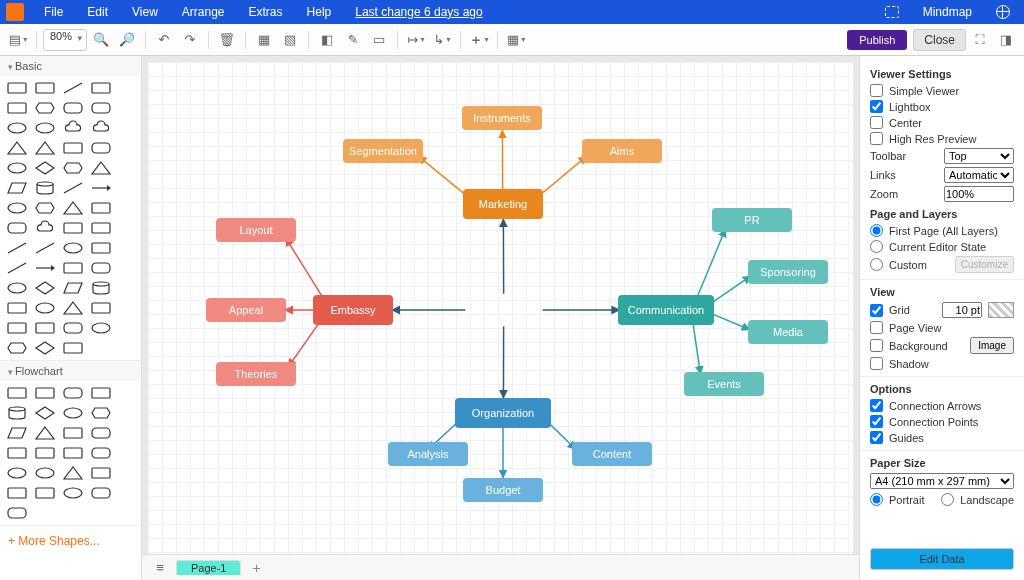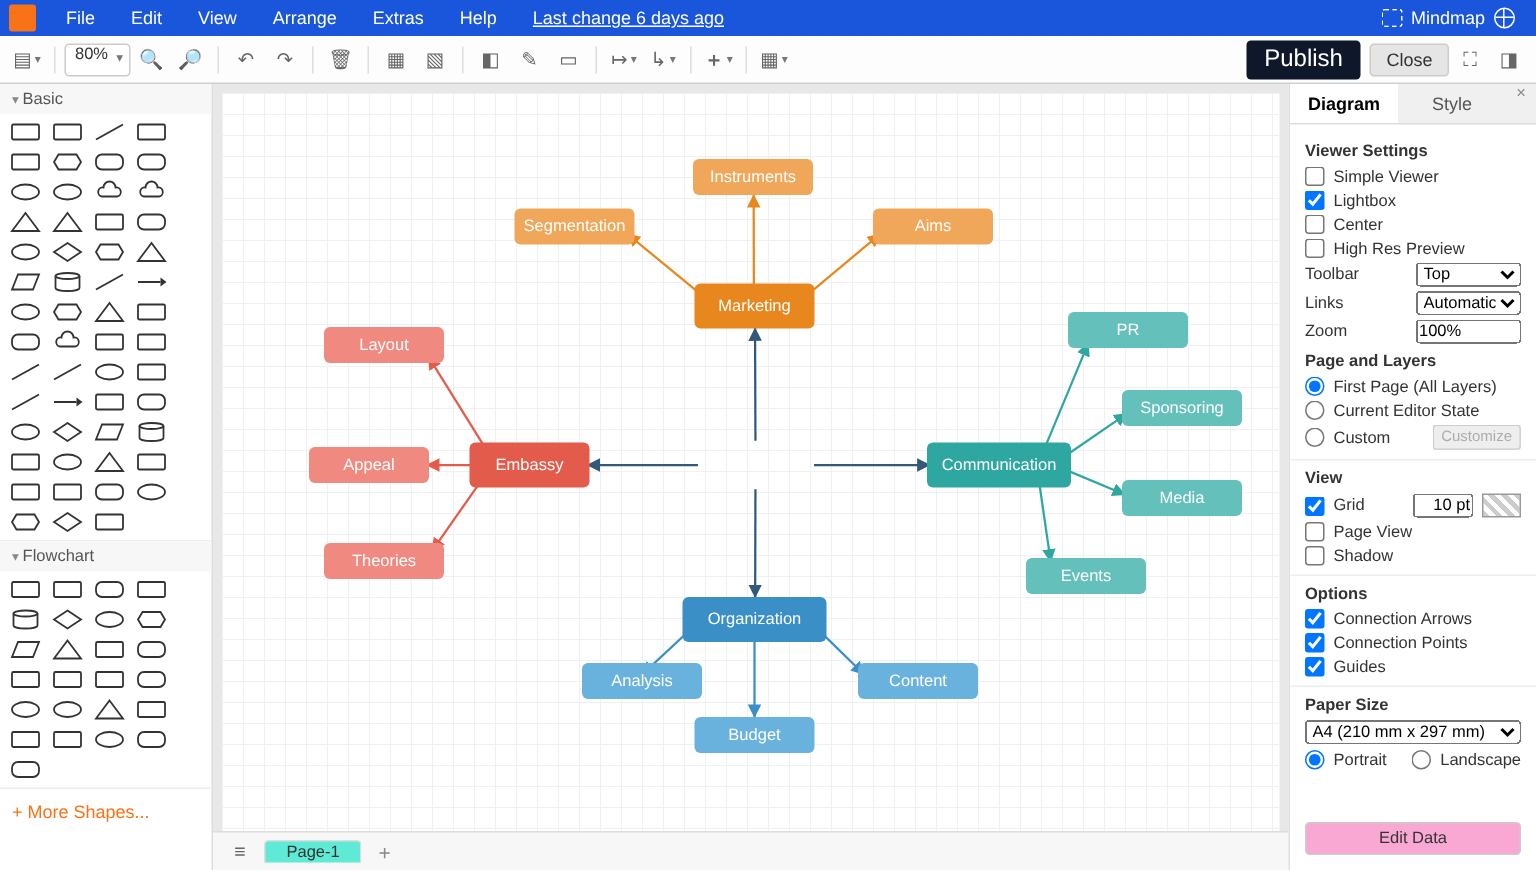--- a/index.html
+++ b/index.html
@@ -5,34 +5,34 @@
 * { box-sizing: border-box; margin: 0; padding: 0; }
 body { font-family: -apple-system, BlinkMacSystemFont, "Segoe UI", Arial, sans-serif; font-size: 12px; color: #333; overflow: hidden; }
 #app { width: 1024px; height: 580px; display: flex; flex-direction: column; background: #fff; }
 
 
 .menubar { height: 24px; background: #1a56db; color: #fff; display: flex; align-items: center; padding: 0 6px; gap: 4px; }
 .menubar .logo { width: 18px; height: 18px; background: #f97316; border-radius: 2px; margin-right: 6px; }
 .menubar .menu-item { padding: 0 10px; line-height: 24px; cursor: pointer; font-size: 12px; }
 .menubar .last-change { text-decoration: underline; padding: 0 10px; cursor: pointer; }
 .menubar .spacer { flex: 1; }
-.menubar .title-right { padding: 0 8px; display:flex; align-items:center; gap:6px;}
+.menubar .title-right { padding: 0 8px; display:flex; align-items:center; gap:24px;}
 .globe-icon { width:14px; height:14px; border:1.5px solid #fff; border-radius:50%; position:relative; }
 .globe-icon::before { content:""; position:absolute; left:0; right:0; top:5px; border-top:1px solid #fff; }
 .globe-icon::after { content:""; position:absolute; top:0; bottom:0; left:5px; border-left:1px solid #fff; }
 .dashed-box { width:14px; height:12px; border:1.5px dashed #fff; border-radius:2px; }
 
 
 .toolbar { height: 32px; background: #fdfdfd; border-bottom: 1px solid #d0d0d0; display: flex; align-items: center; padding: 0 6px; gap: 2px; }
 .tool-btn { width: 24px; height: 24px; display: flex; align-items: center; justify-content: center; color: #555; cursor: pointer; border-radius: 3px; position:relative;}
 .tool-sep { width: 1px; height: 18px; background: #ddd; margin: 0 4px; }
 .zoom-sel { height: 22px; font-size: 11px; border:1px solid #ccc; border-radius:3px; padding:0 14px 0 6px; background:#fff; cursor:pointer; position:relative;}
 .zoom-sel::after{content:"▾"; position:absolute; right:4px; top:3px; font-size:9px; color:#777;}
 .caret-down::after{content:"▾"; font-size:8px; color:#777; margin-left:2px;}
-.publish-btn { background: #0f172a; color: #fff; border: none; padding: 4px 12px; border-radius: 3px; font-size: 16px; cursor: pointer; margin-left: auto; }
+.publish-btn { background: #4c1d95; color: #fff; border: none; padding: 4px 12px; border-radius: 3px; font-size: 11px; cursor: pointer; margin-left: auto; }
 .close-btn { background: #e5e5e5; color: #333; border: 1px solid #ccc; padding: 3px 10px; border-radius: 3px; font-size: 12px; cursor: pointer; margin-left: 4px; }
 .mini-icon{font-size:13px; color:#666;}
 
 
 .main { flex: 1; display: flex; overflow: hidden; }
 .sidebar-left { width: 142px; background: #fff; border-right: 1px solid #ddd; overflow-y: auto; }
 .sb-section { border-bottom: 1px solid #eee; }
 .sb-header { padding: 4px 8px; font-size: 11px; color: #555; background: #f7f7f7; cursor: pointer; }
 .sb-header::before { content: "▾ "; font-size: 9px; color: #888; }
 .shape-grid { display: flex; flex-wrap: wrap; padding: 4px 6px; gap: 4px 6px; }
@@ -58,21 +58,21 @@
 .rp-tab { flex: 1; padding: 6px 0; text-align: center; cursor: pointer; font-size:12px; color:#555; }
 .rp-tab.active { font-weight: 600; background: #fff; color:#000;}
 .rp-tab:not(.active){ background:#f0f0f0;}
 .rp-close { width: 20px; text-align: center; cursor: pointer; background:#f0f0f0; color:#888;}
 .rp-body { flex: 1; overflow-y: auto; padding: 6px 10px; }
 .rp-heading { font-weight: 600; margin: 6px 0 4px; color:#333; }
 .rp-row { display: flex; align-items: center; gap: 6px; margin: 3px 0; }
 .rp-row label { flex: 1; }
 .rp-row select, .rp-row input[type=text]{ width: 70px; font-size:11px; }
 .rp-sep { border-top: 1px solid #eee; margin: 6px -10px; }
-.edit-data { margin: 6px 10px 10px; padding: 4px; border:1px solid #ccc; background:#f9a8d4; cursor:pointer; text-align:center; border-radius:3px;}
+.edit-data { margin: 6px 10px 10px; padding: 4px; border:1px solid #ccc; background:#0ea5e9; cursor:pointer; text-align:center; border-radius:3px;}
 input[type=checkbox],input[type=radio]{margin:0;}
 .swatch{width:26px;height:16px;border:1px solid #999;background:repeating-linear-gradient(45deg,#ccc 0 3px,#fff 3px 6px);}
 </style>
 </head>
 <body>
 
 <div id="app">
 
   <div class="menubar">
     <div class="logo"></div>
@@ -637,25 +637,20 @@
       <div class="page-tabs">
         <div class="tool-btn">
             <span class="mini-icon">≡</span>
           </div>
         <div class="page-tab">Page-1</div>
         <div class="page-add">+</div>
       </div>
     </div>
 
     <div class="sidebar-right">
-      <div class="rp-tabs">
-        <div class="rp-tab active">Diagram</div>
-        <div class="rp-tab">Style</div>
-        <div class="rp-close">×</div>
-      </div>
       <div class="rp-body">
         <div class="rp-heading">Viewer Settings</div>
         <div class="rp-row">
             <input type="checkbox" style="">
             <label>Simple Viewer</label>
           </div>
         <div class="rp-row">
             <input type="checkbox" checked="" style="">
             <label>Lightbox</label>
           </div>
@@ -699,20 +694,25 @@
         <div class="rp-heading">View</div>
         <div class="rp-row">
             <input type="checkbox" checked="" style="">
             <label>Grid</label>
             <input type="text" style="width: 40px; text-align: right;" value="10 pt">
             <span class="swatch"></span>
           </div>
         <div class="rp-row">
             <input type="checkbox" style="">
             <label>Page View</label>
+          </div>
+        <div class="rp-row">
+            <input type="checkbox" style="">
+            <label>Background</label>
+            <button style="font-size:10px;padding:1px 6px;">Image</button>
           </div>
         <div class="rp-row">
             <input type="checkbox" style="">
             <label>Shadow</label>
           </div>
 
         <div class="rp-sep"></div>
         <div class="rp-heading">Options</div>
         <div class="rp-row">
             <input type="checkbox" checked="" style="">

